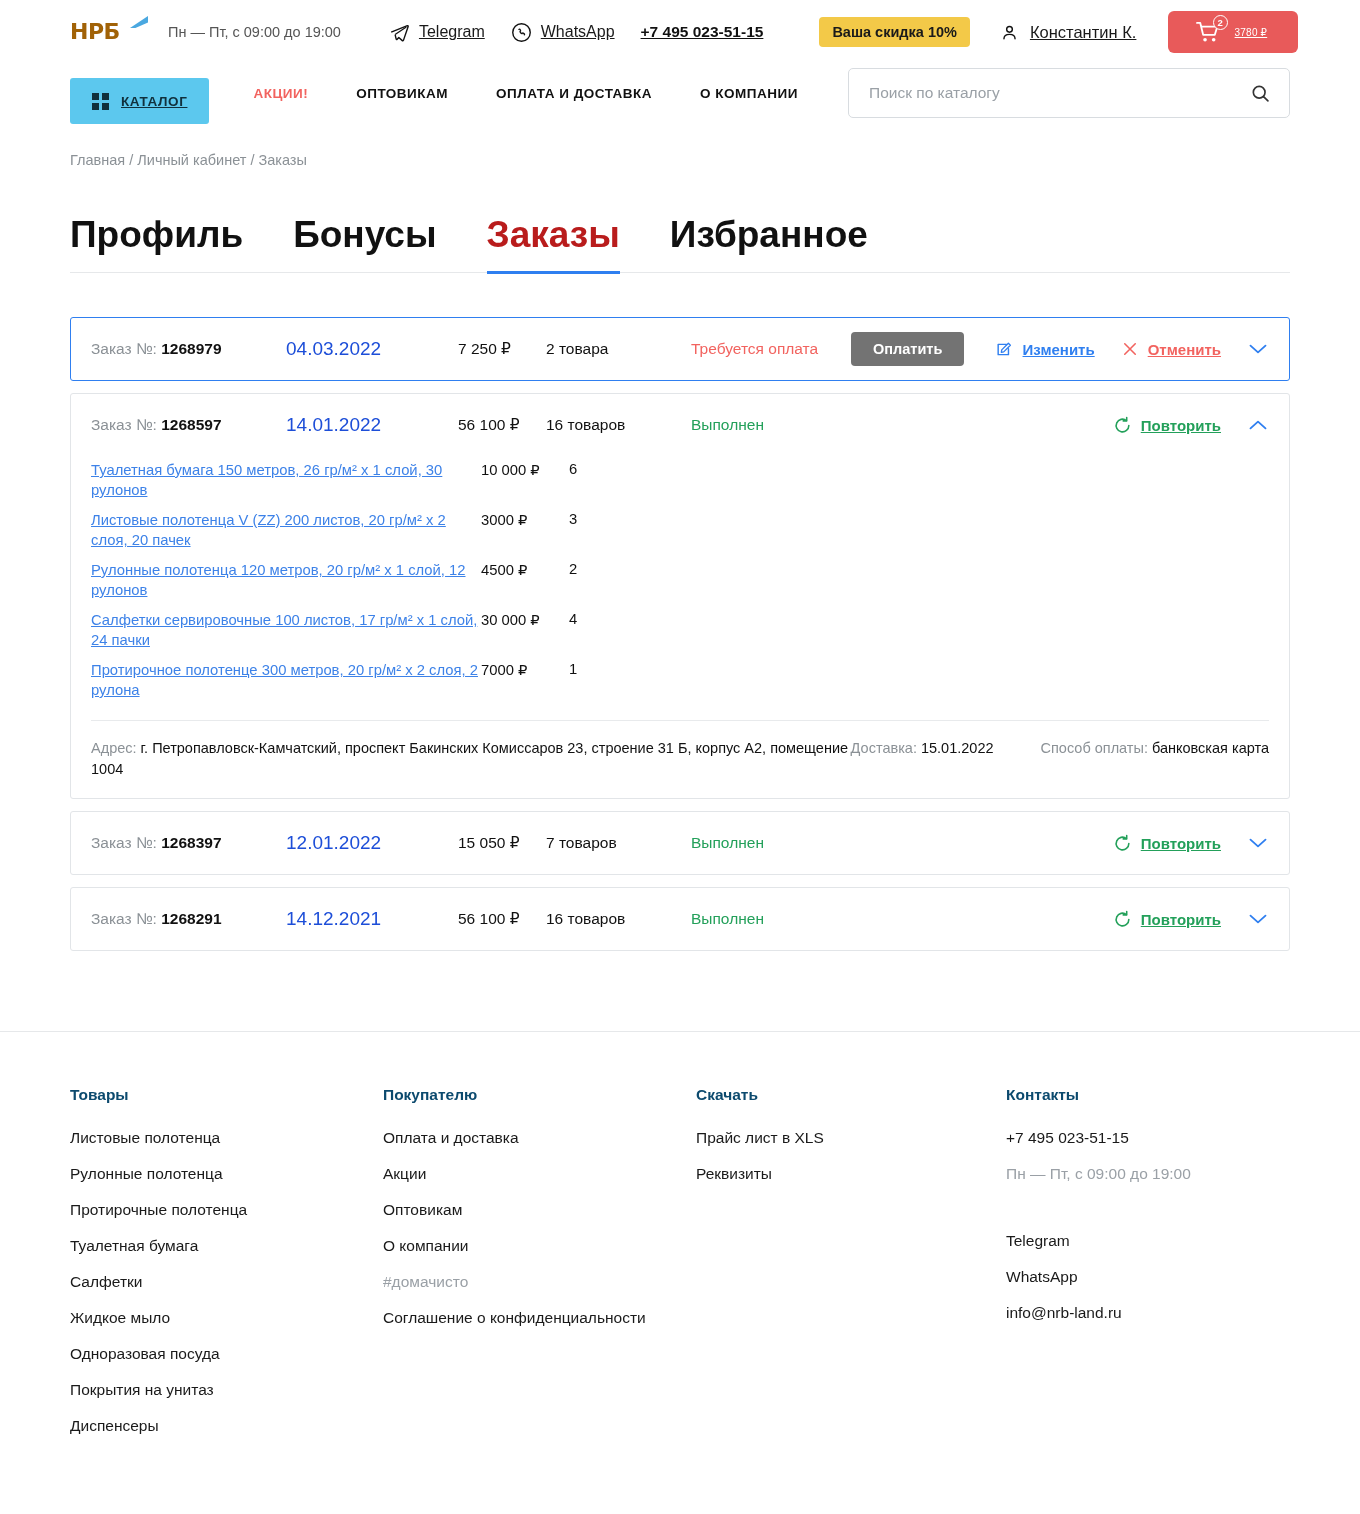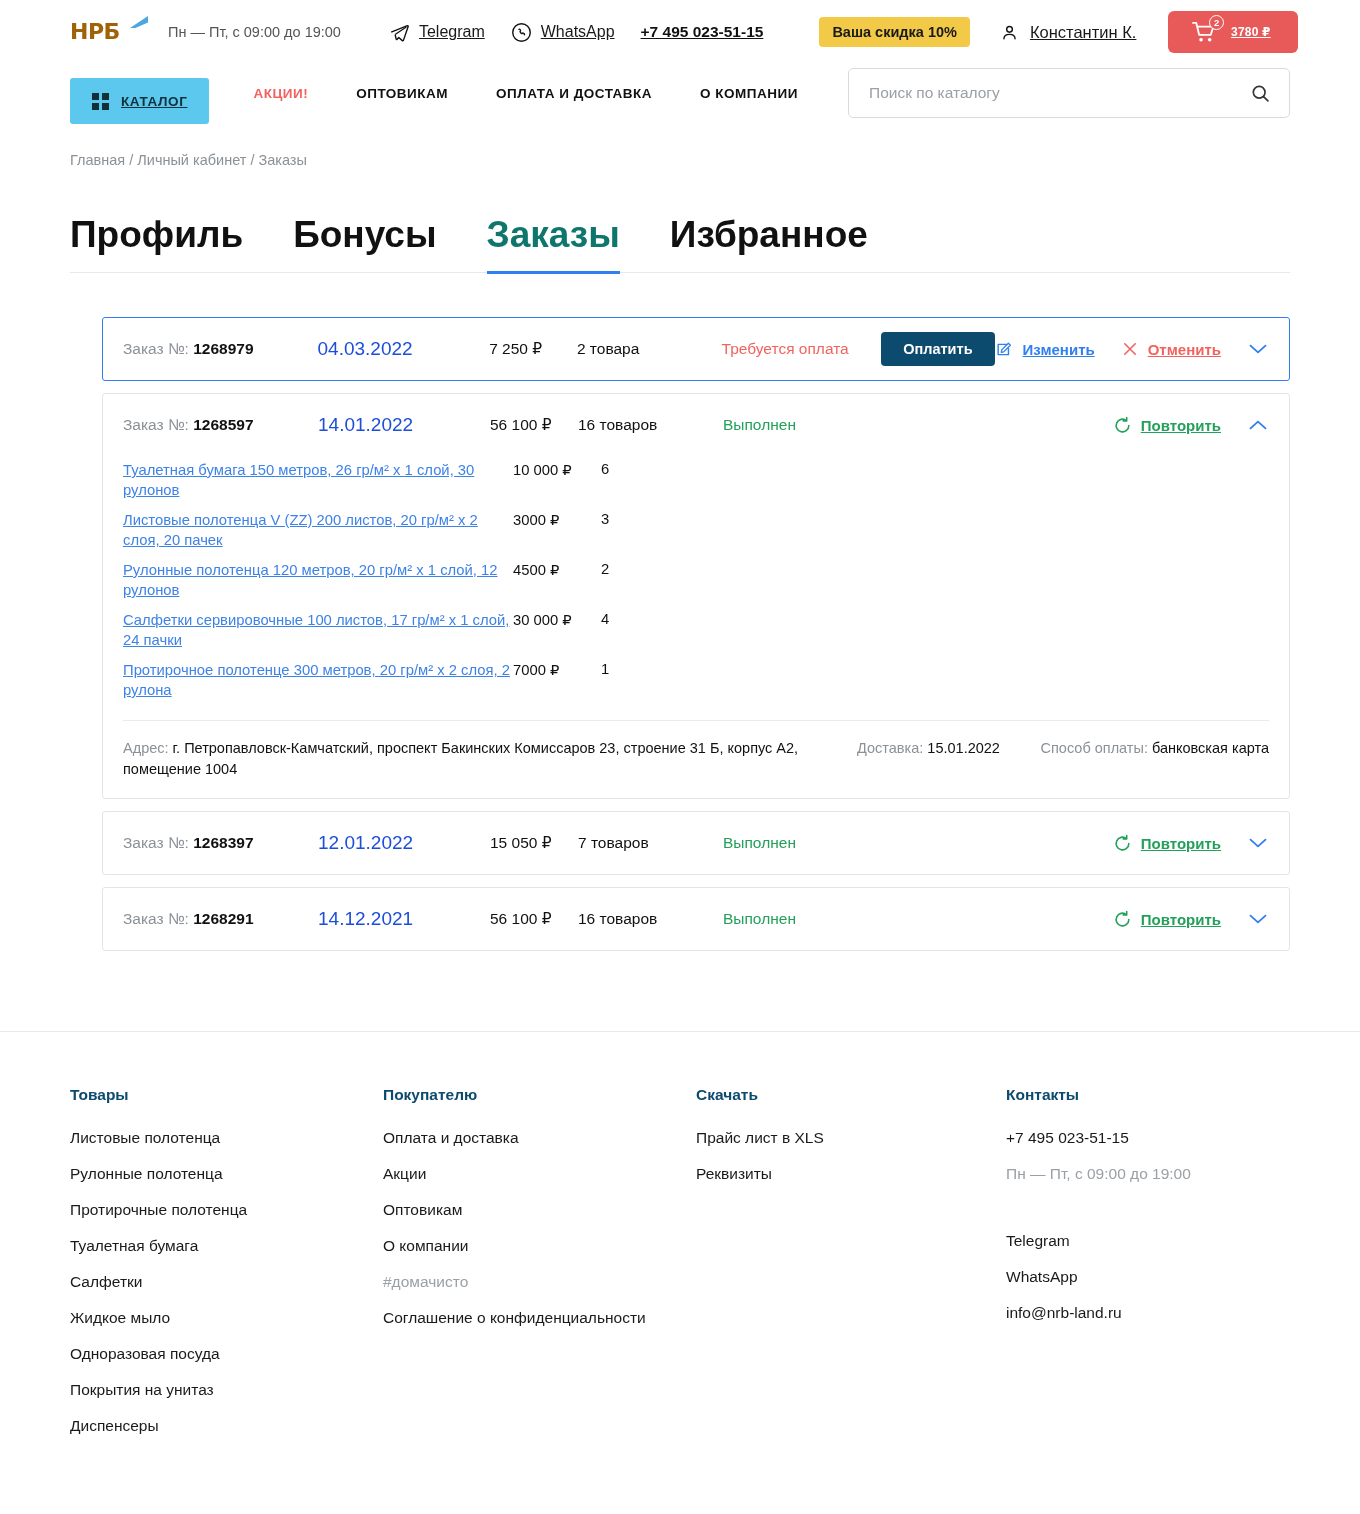--- a/index.html
+++ b/index.html
@@ -92,21 +92,21 @@
     top: -6px; right: -7px;
     background: #e85a5a;
     border: 1.5px solid #fff;
     color: #fff;
     font-size: 9.5px;
     font-weight: bold;
     width: 15px; height: 15px;
     border-radius: 50%;
     display: flex; align-items: center; justify-content: center;
   }
-  .cart-sum { font-size: 12px; font-weight: bold; letter-spacing: .2px; }
+  .cart-sum { font-size: 10px; font-weight: normal; letter-spacing: .2px; }
 
   
   .navbar {
     height: 58px;
     display: flex;
     align-items: center;
   }
   .catalog-btn {
     background: #5cc8ee;
     height: 46px;
@@ -162,30 +162,30 @@
     padding-bottom: 0;
   }
   .tab {
     font-size: 37px;
     font-weight: bold;
     color: #111;
     padding-bottom: 16px;
     position: relative;
     white-space: nowrap;
   }
-  .tab.active { color: #0f766e; }
+  .tab.active { color: #b91c1c; }
   .tab.active::after {
     content: "";
     position: absolute;
     left: 0; right: 0; bottom: -2px;
     height: 3px; background: #2f7ff0;
   }
 
   
-  .orders { margin-top: 44px; margin-left: 32px; }
+  .orders { margin-top: 44px; }
   .order-card {
     border: 1px solid #e2e5e8;
     border-radius: 3px;
     margin-bottom: 12px;
     background: #fff;
   }
   .order-card.highlight {
     border: 1.5px solid #2f7ff0;
   }
   .order-row {
@@ -197,21 +197,21 @@
   .c-num   { width: 195px; font-size: 15.5px; }
   .c-num .lbl { color: #8b9196; }
   .c-num .val { color: #111; font-weight: bold; }
   .c-date  { width: 172px; font-size: 19px; color: #1d4ed8; }
   .c-sum   { width: 88px;  font-size: 15.5px; color: #111; }
   .c-items { width: 145px; font-size: 15.5px; color: #111; }
   .c-status{ width: 160px; font-size: 15.5px; }
   .c-status.warn { color: #f2635f; }
   .c-status.done { color: #23a05a; }
   .pay-btn {
-    background: #0c4a6e;
+    background: #737373;
     color: #fff;
     font-weight: bold;
     font-size: 14.5px;
     height: 34px;
     padding: 0 22px;
     border-radius: 4px;
     display: inline-flex; align-items: center;
     border: 0;
     font-family: inherit;
   }

